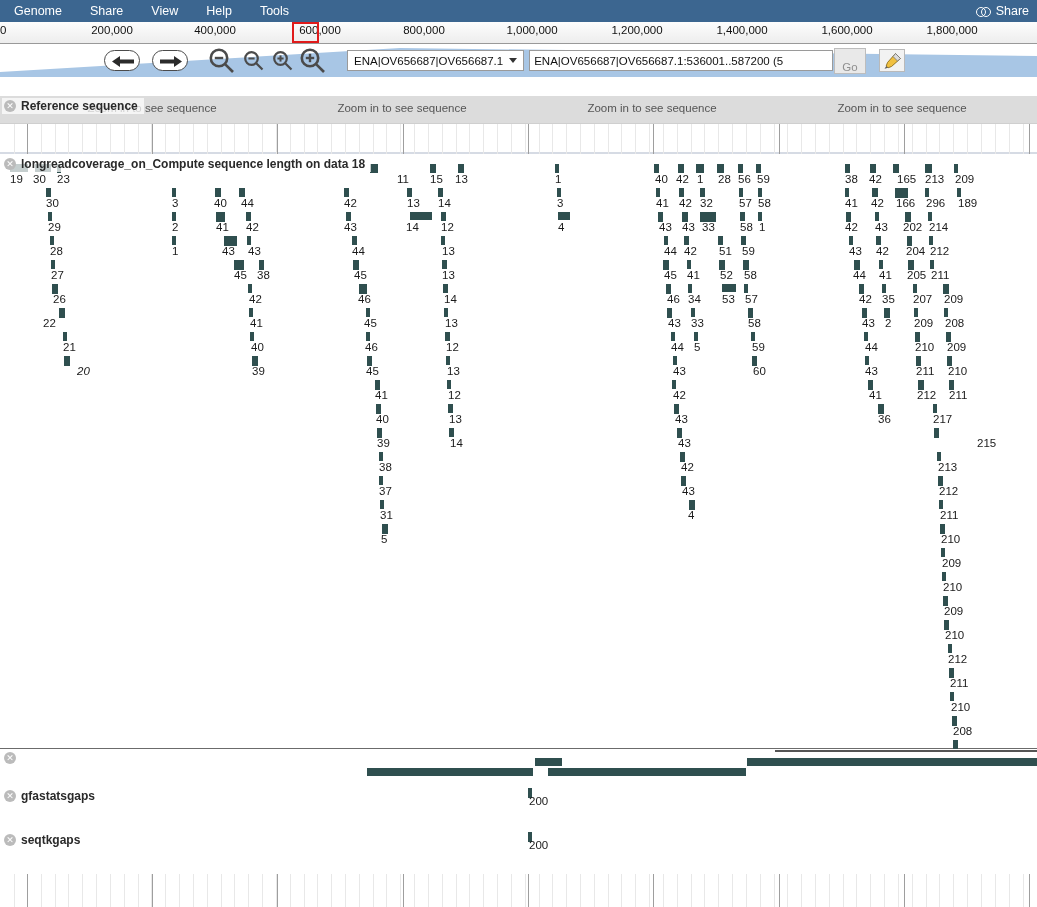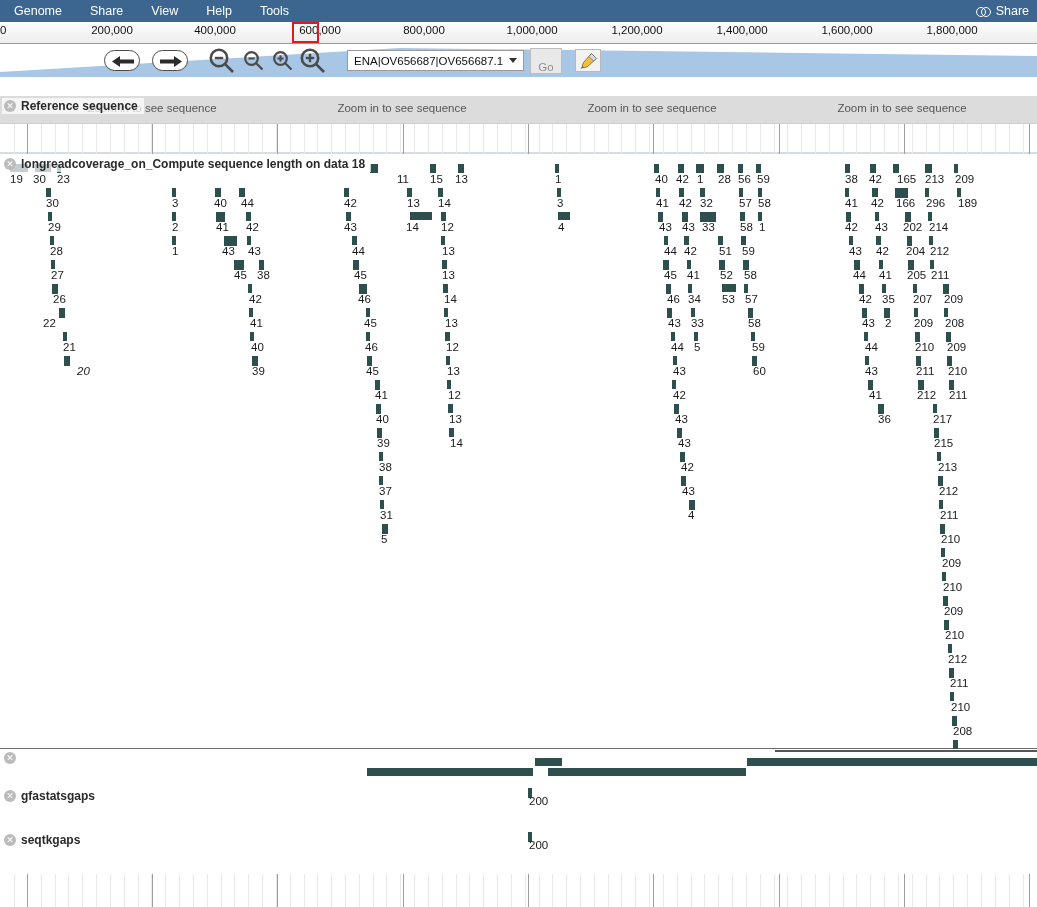--- a/index.html
+++ b/index.html
@@ -245,20 +245,21 @@
 
       <div style="width:21px;flex:none"></div>
 
       <div id="loc-select">
         <span>ENA|OV656687|OV656687.1</span>
         <span class="caret"></span>
       </div>
 
       <div style="width:5px;flex:none"></div>
 
+      <input id="loc-input" type="text" style="width: 304px;" value="ENA|OV656687|OV656687.1:536001..587200 (5">
 
       <div style="width:1px;flex:none"></div>
 
       <button id="go-btn">Go</button>
 
       <div style="width:13px;flex:none"></div>
 
       <div id="highlight-btn">
         <svg width="20" height="18" viewBox="0 0 20 18">
           <path d="M13.5 1.5 L18.5 6.5 L9.5 14.5 L6 15.8 L4.2 14 L5.5 10.5 Z" fill="#f0c040" stroke="#8a6c1a" stroke-width="0.9"></path>
@@ -633,21 +634,21 @@
           <div class="feat-num" style="left: 914px; top: 163px;">209</div>
           <div class="feat" style="left: 915px; top: 178px; width: 5px; height: 10px; background: rgb(47, 79, 79);"></div>
           <div class="feat-num" style="left: 915px; top: 187px;">210</div>
           <div class="feat" style="left: 916px; top: 202px; width: 5px; height: 10px; background: rgb(47, 79, 79);"></div>
           <div class="feat-num" style="left: 916px; top: 211px;">211</div>
           <div class="feat" style="left: 918px; top: 226px; width: 6px; height: 10px; background: rgb(47, 79, 79);"></div>
           <div class="feat-num" style="left: 917px; top: 235px;">212</div>
           <div class="feat" style="left: 933px; top: 250px; width: 4px; height: 9px; background: rgb(47, 79, 79);"></div>
           <div class="feat-num" style="left: 933px; top: 259px;">217</div>
           <div class="feat" style="left: 934px; top: 274px; width: 5px; height: 10px; background: rgb(47, 79, 79);"></div>
-          <div class="feat-num" style="left: 934px; top: 283px;">215</div>
+          <div class="feat-num" style="left: 977px; top: 283px;">215</div>
           <div class="feat" style="left: 937px; top: 298px; width: 4px; height: 9px; background: rgb(47, 79, 79);"></div>
           <div class="feat-num" style="left: 938px; top: 307px;">213</div>
           <div class="feat" style="left: 938px; top: 322px; width: 5px; height: 10px; background: rgb(47, 79, 79);"></div>
           <div class="feat-num" style="left: 939px; top: 331px;">212</div>
           <div class="feat" style="left: 939px; top: 346px; width: 4px; height: 9px; background: rgb(47, 79, 79);"></div>
           <div class="feat-num" style="left: 940px; top: 355px;">211</div>
           <div class="feat" style="left: 940px; top: 370px; width: 5px; height: 10px; background: rgb(47, 79, 79);"></div>
           <div class="feat-num" style="left: 941px; top: 379px;">210</div>
           <div class="feat" style="left: 941px; top: 394px; width: 4px; height: 9px; background: rgb(47, 79, 79);"></div>
           <div class="feat-num" style="left: 942px; top: 403px;">209</div>

